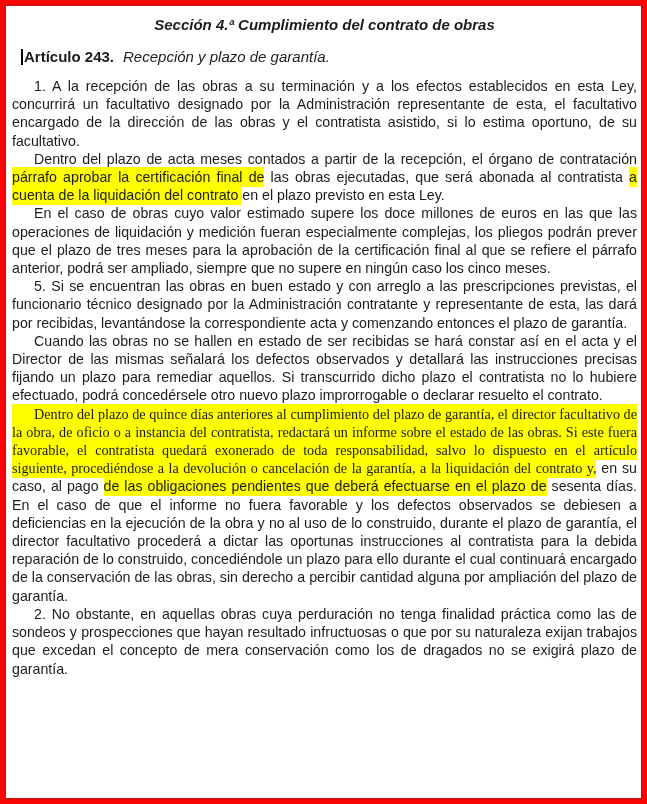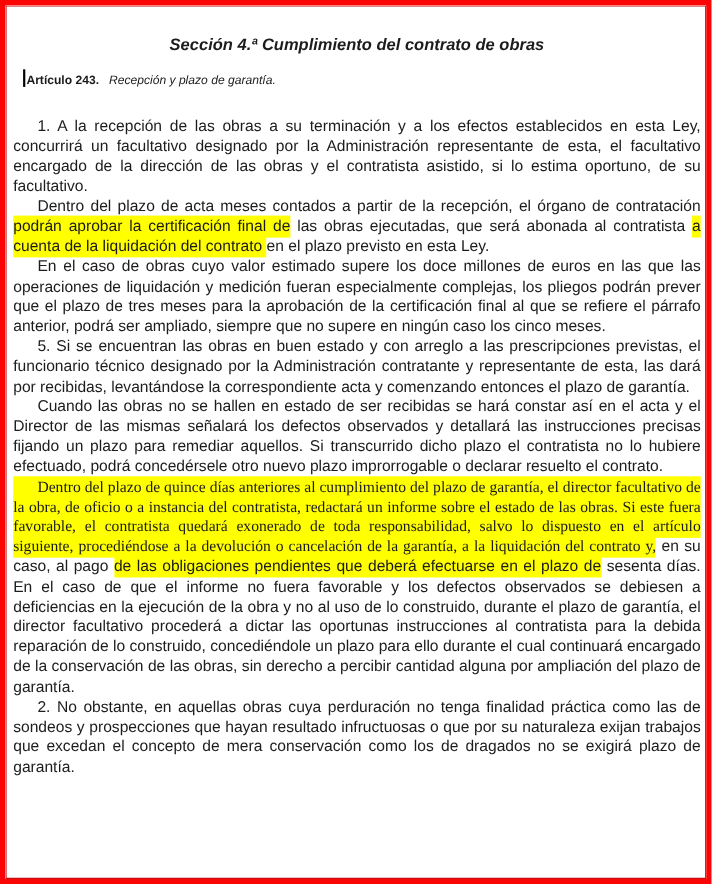--- a/index.html
+++ b/index.html
@@ -8,51 +8,51 @@
     font-family: "Liberation Sans", sans-serif;
     position: relative;
     overflow: hidden;
   }
   .page {
     position: absolute; inset: 0;
     box-sizing: border-box;
     width: 647px; height: 804px;
     border: 5px solid var(--border, #fa0505);
     box-shadow: inset 0 0 0 1px var(--border-inner, #c01010);
-    padding: 23px 5px 0 7px;
+    padding: 7px 5px 0 7px;
     background: transparent;
   }
   .section-title {
     text-align: center;
     font-weight: bold;
     font-style: italic;
     font-size: 15px;
     line-height: 19px;
     margin-top: 3px;
     color: var(--ink, #1c1c1c);
   }
   .article-line {
     margin-top: 13px;
     padding-left: 9px;
-    font-size: 11px;
+    font-size: 15px;
     line-height: 19px;
     color: var(--ink, #1c1c1c);
     white-space: nowrap;
   }
   .caret {
     display: inline-block;
     width: 2px; height: 16px;
     background: #000;
     vertical-align: -3px;
     margin-right: 1px;
   }
   .article-number { font-weight: bold; }
   .article-title { font-style: italic; margin-left: 9px; }
   .bodytext {
-    margin-top: 23px;
+    margin-top: 11px;
     font-size: 14.2px;
     line-height: 18.2px;
     text-align: justify;
     color: var(--ink, #1c1c1c);
   }
   .bodytext p {
     margin: 0;
     text-indent: 22px;
   }
   .bodytext p.noindent { text-indent: 0; }
@@ -75,21 +75,21 @@
   <div class="section-title">Sección 4.ª Cumplimiento del contrato de obras</div>
 
   <div class="article-line">
     <span class="caret"></span><span class="article-number">Artículo 243.</span><span class="article-title">Recepción y plazo de garantía.</span>
   </div>
 
   <div class="bodytext">
 
     <p><span>1. A la recepción de las obras a su terminación y a los efectos establecidos en esta Ley, concurrirá un facultativo designado por la Administración representante de esta, el facultativo encargado de la dirección de las obras y el contratista asistido, si lo estima oportuno, de su facultativo.</span></p>
 
-    <p><span>Dentro del plazo de acta meses contados a partir de la recepción, el órgano de contratación </span><mark>podrán aprobar la certificación final de</mark><span> las obras ejecutadas, que será abonada al contratista </span><mark>a cuenta de la liquidación del contrato </mark><span>en el plazo previsto en esta Ley.</span></p>
+    <p><span>Dentro del plazo de acta meses contados a partir de la recepción, el órgano de contratación </span><mark>párrafo aprobar la certificación final de</mark><span> las obras ejecutadas, que será abonada al contratista </span><mark>a cuenta de la liquidación del contrato </mark><span>en el plazo previsto en esta Ley.</span></p>
 
     <p><span>En el caso de obras cuyo valor estimado supere los doce millones de euros en las que las operaciones de liquidación y medición fueran especialmente complejas, los pliegos podrán prever que el plazo de tres meses para la aprobación de la certificación final al que se refiere el párrafo anterior, podrá ser ampliado, siempre que no supere en ningún caso los cinco meses.</span></p>
 
     <p><span>5. Si se encuentran las obras en buen estado y con arreglo a las prescripciones previstas, el funcionario técnico designado por la Administración contratante y representante de esta, las dará por recibidas, levantándose la correspondiente acta y comenzando entonces el plazo de garantía.</span></p>
 
     <p><span>Cuando las obras no se hallen en estado de ser recibidas se hará constar así en el acta y el Director de las mismas señalará los defectos observados y detallará las instrucciones precisas fijando un plazo para remediar aquellos. Si transcurrido dicho plazo el contratista no lo hubiere efectuado, podrá concedérsele otro nuevo plazo improrrogable o declarar resuelto el contrato.</span></p>
 
 
     <p class="noindent"><mark class="lead-indent">Dentro del plazo de quince días anteriores al cumplimiento del plazo de garantía, el director facultativo de la obra, de oficio o a instancia del contratista, redactará un informe sobre el estado de las obras. Si este fuera favorable, el contratista quedará exonerado de toda responsabilidad, salvo lo dispuesto en el artículo siguiente, procediéndose a la devolución o cancelación de la garantía, a la liquidación del contrato y,</mark><span> en su caso, al pago </span><mark>de las obligaciones pendientes que deberá efectuarse en el plazo de</mark><span> sesenta días. En el caso de que el informe no fuera favorable y los defectos observados se debiesen a deficiencias en la ejecución de la obra y no al uso de lo construido, durante el plazo de garantía, el director facultativo procederá a dictar las oportunas instrucciones al contratista para la debida reparación de lo construido, concediéndole un plazo para ello durante el cual continuará encargado de la conservación de las obras, sin derecho a percibir cantidad alguna por ampliación del plazo de garantía.</span></p>
 

